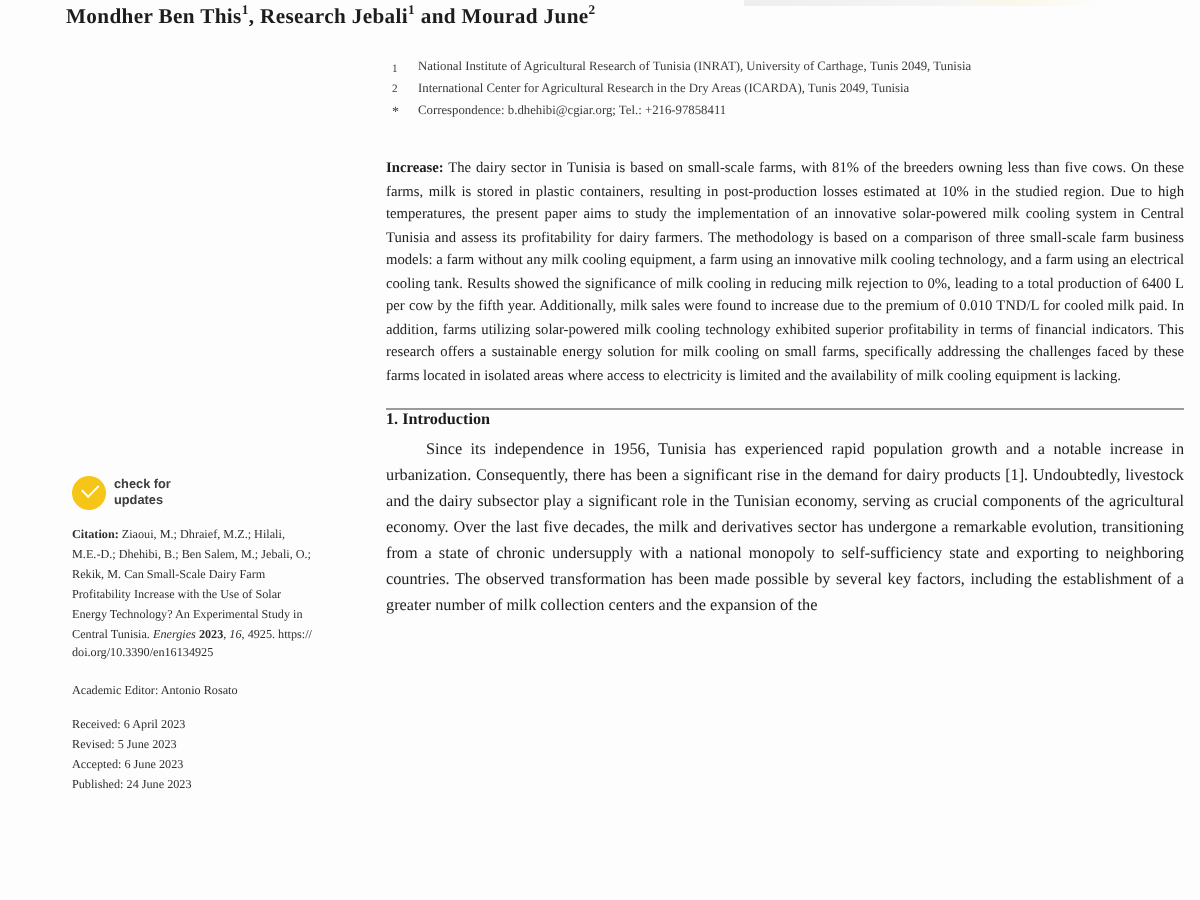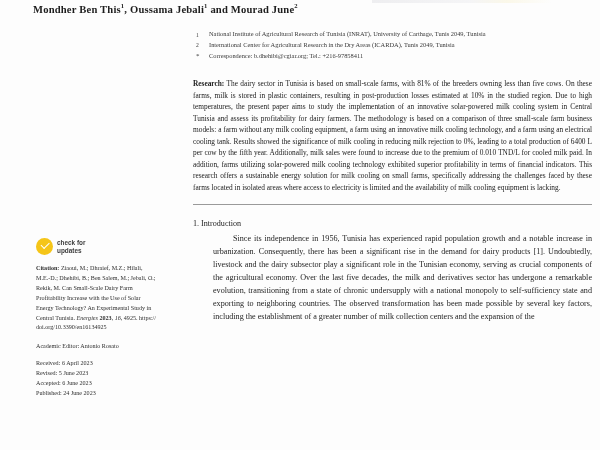--- a/index.html
+++ b/index.html
@@ -158,44 +158,43 @@
   }
   .keywords b { font-weight: bold; }
 
   .rule {
     margin-top: 11px;
     border-top: 1px solid #9a9a9a;
     height: 0;
   }
 
   .sec-head {
-    margin-top: 14px;
+    margin-top: 0;
     font-size: 8.1px;
-    font-weight: normal;
+    font-weight: bold;
     color: #1b1b1b;
   }
   .body-par {
     margin-top: 5px;
     font-size: 8.15px;
     line-height: 12.9px;
     text-align: justify;
     color: #1d1d1d;
     text-indent: 20px;
-    margin-left: 20px;
   }
 </style>
 </head>
 <body>
 
 <div class="page">
 
   <div class="top-strip"></div>
 
   <div class="authors">
-    <span>Mondher Ben This</span><span class="sup">1</span><span>, </span><span>Oussama Jebali</span><span class="sup">1</span><span> and </span><span>Mourad June</span><span class="sup">2</span>
+    <span>Mondher Ben This</span><span class="sup">1</span><span>, </span><span>Research Jebali</span><span class="sup">1</span><span> and </span><span>Mourad June</span><span class="sup">2</span>
   </div>
 
   <div class="affils">
     <div class="affil-row">
       <div class="affil-marker">1</div>
       <div class="affil-text">National Institute of Agricultural Research of Tunisia (INRAT), University of Carthage, Tunis 2049, Tunisia</div>
     </div>
     <div class="affil-row">
       <div class="affil-marker">2</div>
       <div class="affil-text">International Center for Agricultural Research in the Dry Areas (ICARDA), Tunis 2049, Tunisia</div>
@@ -249,21 +248,21 @@
       <div>
         <span>Published:</span>
         <span>24 June 2023</span>
       </div>
     </div>
   </div>
 
   <div class="maincol">
 
     <div class="abstract">
-      <b>Research:</b>
+      <b>Increase:</b>
       <span>The dairy sector in Tunisia is based on small-scale farms, with 81% of the breeders owning less than five cows. On these farms, milk is stored in plastic containers, resulting in post-production losses estimated at 10% in the studied region. Due to high temperatures, the present paper aims to study the implementation of an innovative solar-powered milk cooling system in Central Tunisia and assess its profitability for dairy farmers. The methodology is based on a comparison of three small-scale farm business models: a farm without any milk cooling equipment, a farm using an innovative milk cooling technology, and a farm using an electrical cooling tank. Results showed the significance of milk cooling in reducing milk rejection to 0%, leading to a total production of 6400 L per cow by the fifth year. Additionally, milk sales were found to increase due to the premium of 0.010 TND/L for cooled milk paid. In addition, farms utilizing solar-powered milk cooling technology exhibited superior profitability in terms of financial indicators. This research offers a sustainable energy solution for milk cooling on small farms, specifically addressing the challenges faced by these farms located in isolated areas where access to electricity is limited and the availability of milk cooling equipment is lacking.</span>
     </div>
 
 
     <div class="rule"></div>
 
     <div class="sec-head">1. Introduction</div>
 
     <div class="body-par">Since its independence in 1956, Tunisia has experienced rapid population growth and a notable increase in urbanization. Consequently, there has been a significant rise in the demand for dairy products [1]. Undoubtedly, livestock and the dairy subsector play a significant role in the Tunisian economy, serving as crucial components of the agricultural economy. Over the last five decades, the milk and derivatives sector has undergone a remarkable evolution, transitioning from a state of chronic undersupply with a national monopoly to self-sufficiency state and exporting to neighboring countries. The observed transformation has been made possible by several key factors, including the establishment of a greater number of milk collection centers and the expansion of the</div>
 

